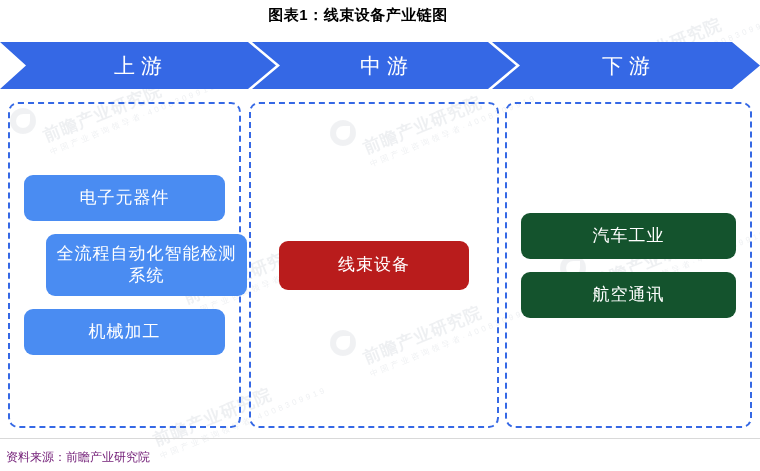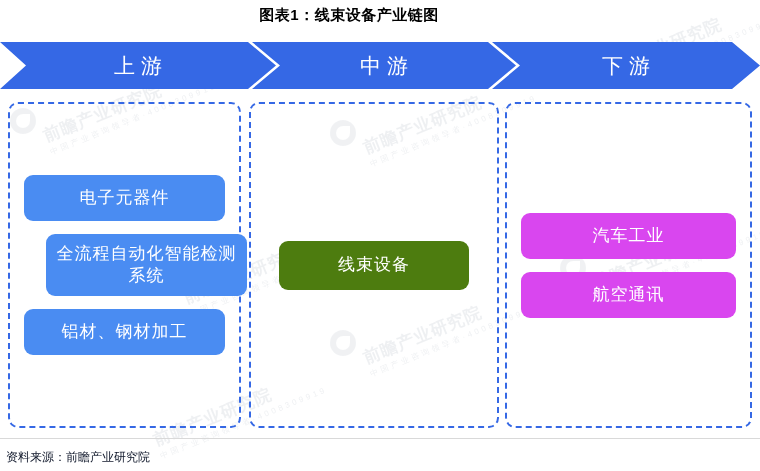--- a/index.html
+++ b/index.html
@@ -56,21 +56,21 @@
     top: 6px;
     width: 14px;
     height: 14px;
     border-radius: 50% 0 50% 50%;
     background: #ffffff;
   }
 
   
   .chart-title {
     position: absolute;
-    left: 4px;
+    left: 13px;
     top: 6px;
     width: 690px;
     text-align: center;
     font-size: 15px;
     font-weight: bold;
     color: #000000;
     z-index: 10;
     letter-spacing: 0.5px;
   }
 
@@ -175,28 +175,28 @@
     min-height: 46px;
     font-size: 17px;
     letter-spacing: 1px;
     padding: 6px 8px;
   }
   .node-up.two-line {
     min-height: 62px;
     margin-left: 44px;
   }
   .node-mid {
-    background: #4d7c0f;
+    background: #b91c1c;
     height: 49px;
     width: 190px;
     font-size: 17px;
     letter-spacing: 1px;
   }
   .node-down {
-    background: #d946ef;
+    background: #14532d;
     height: 46px;
     font-size: 17px;
     letter-spacing: 1px;
   }
 
   
   .footer-rule {
     position: absolute;
     left: 0;
     top: 438px;
@@ -211,21 +211,21 @@
     top: 443px;
     width: 760px;
     height: 28px;
     z-index: 10;
     display: flex;
     align-items: center;
     justify-content: space-between;
     padding: 0 6px;
     box-sizing: border-box;
     font-size: 12px;
-    color: #0f172a;
+    color: #701a75;
   }
 </style>
 </head>
 <body>
 
 <div class="watermark-layer">
   <div class="wm-logo" style="left:10px; top:108px;"></div>
   <div class="wm" style="left:40px; top:126px;">
     <span>前瞻产业研究院</span>
     <span class="wm-sub">中国产业咨询领导者·4008309919</span>
@@ -278,21 +278,21 @@
   <div class="arrow-seg seg-mid">
     <span class="arrow-label">中游</span>
   </div>
 </div>
 
 <div class="columns">
 
   <div class="col col-up">
     <div class="node node-up">电子元器件</div>
     <div class="node node-up two-line">全流程自动化智能检测系统</div>
-    <div class="node node-up">铝材、钢材加工</div>
+    <div class="node node-up">机械加工</div>
   </div>
 
   <div class="col col-mid">
     <div class="node node-mid">线束设备</div>
   </div>
 
   <div class="col col-down">
     <div class="node node-down">汽车工业</div>
     <div class="node node-down">航空通讯</div>
   </div>

